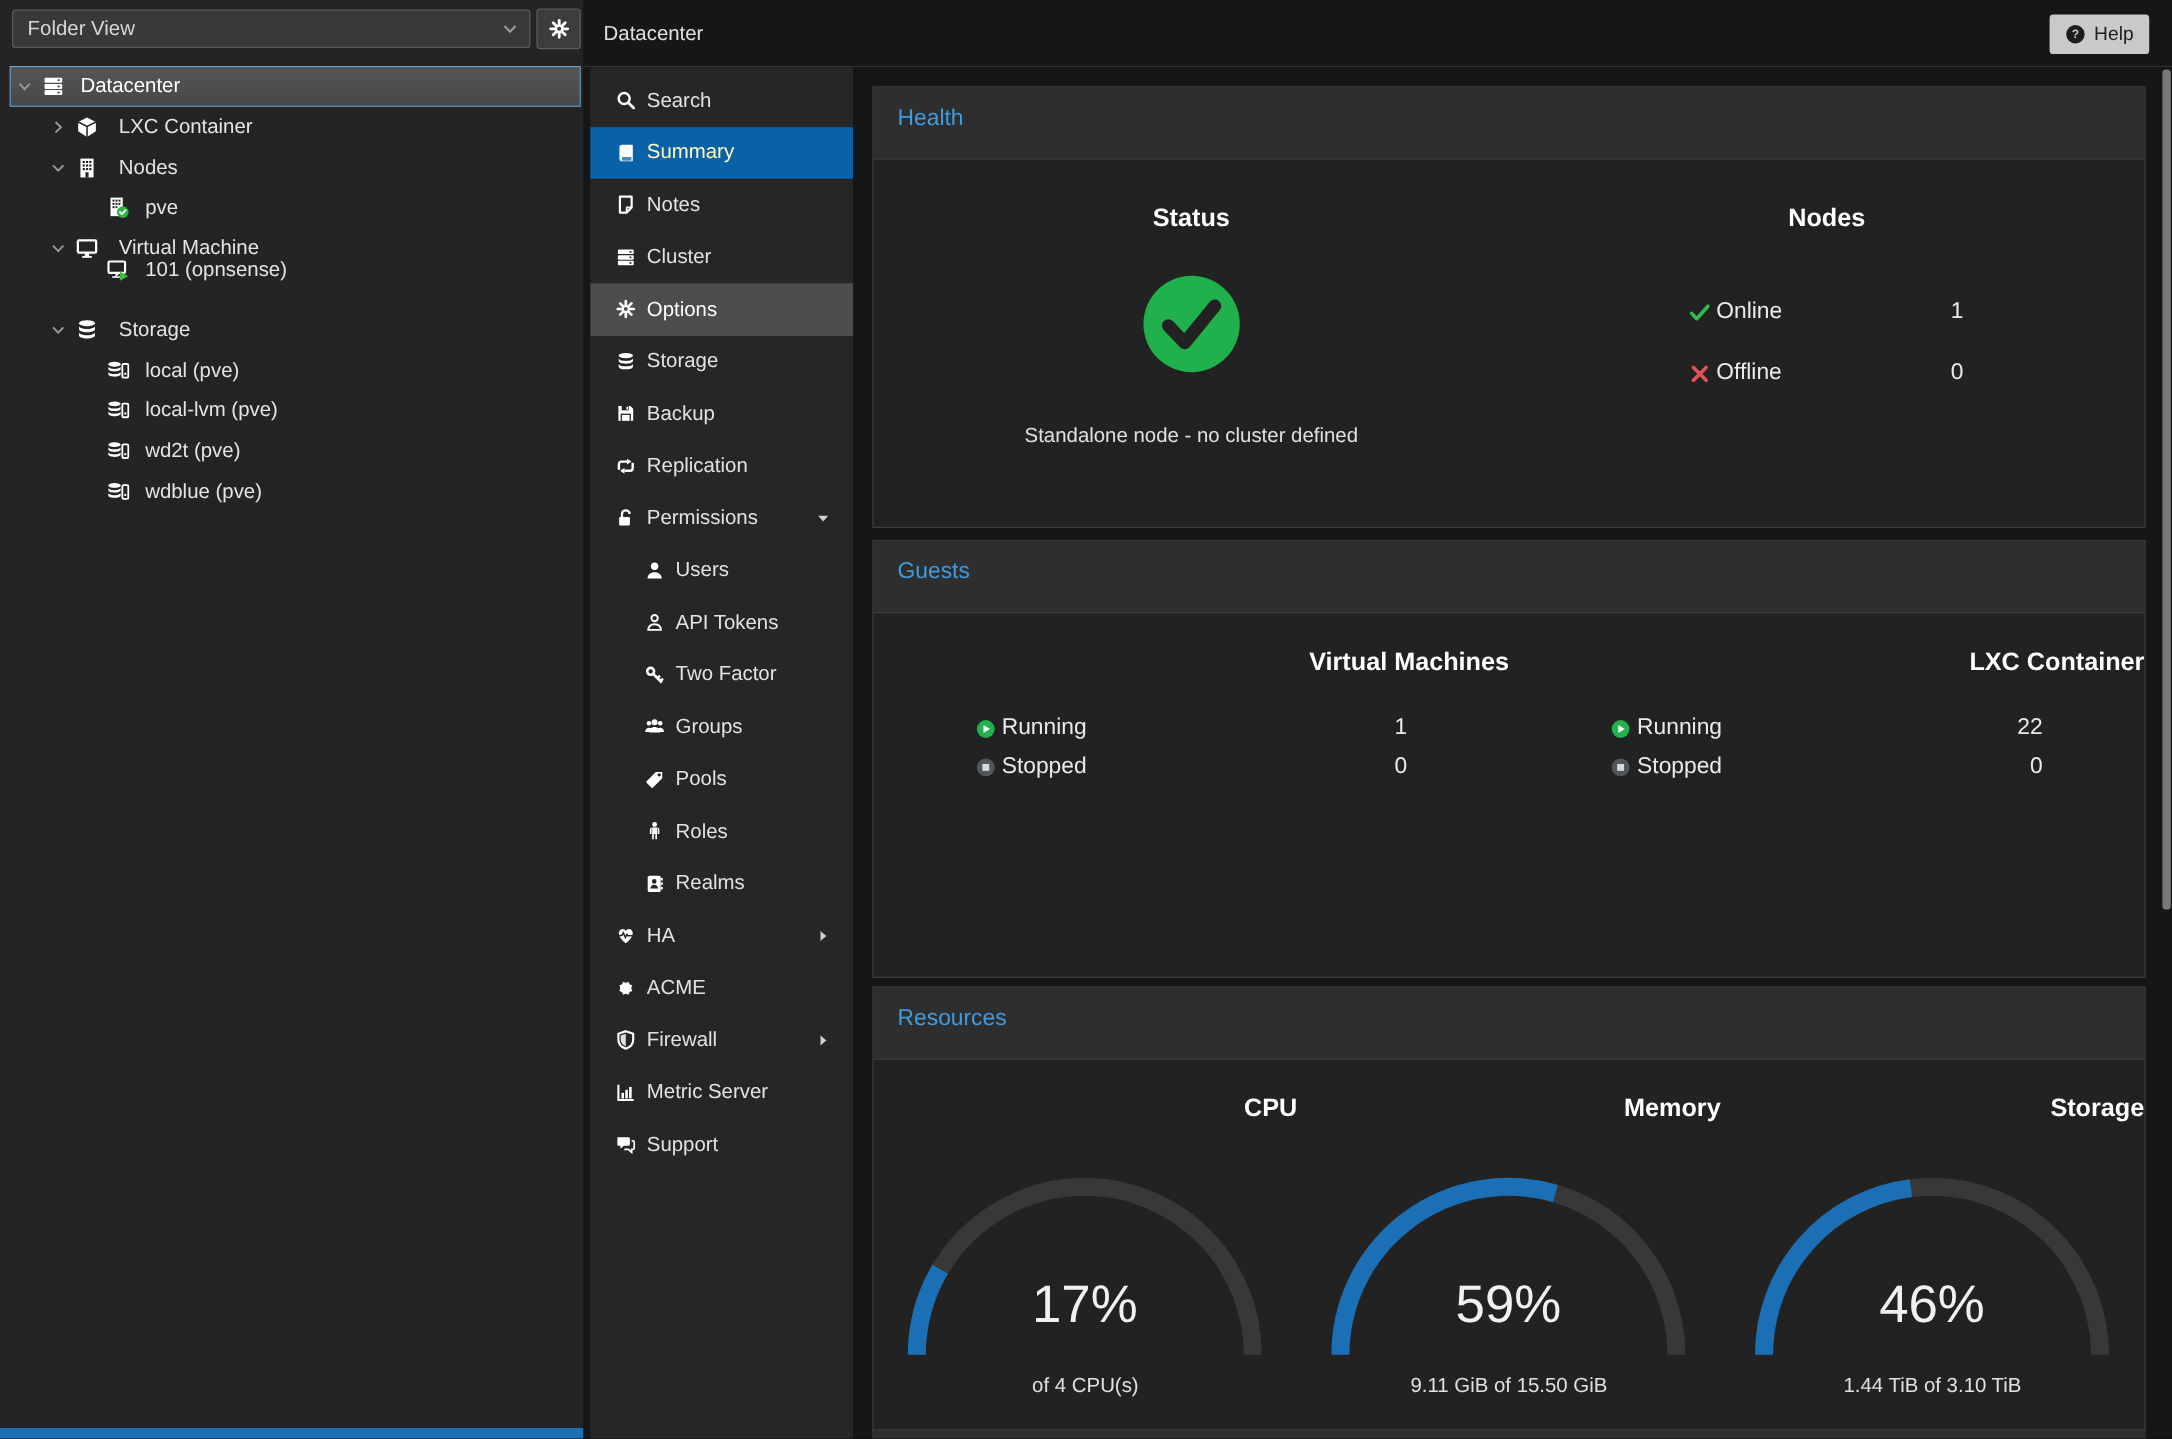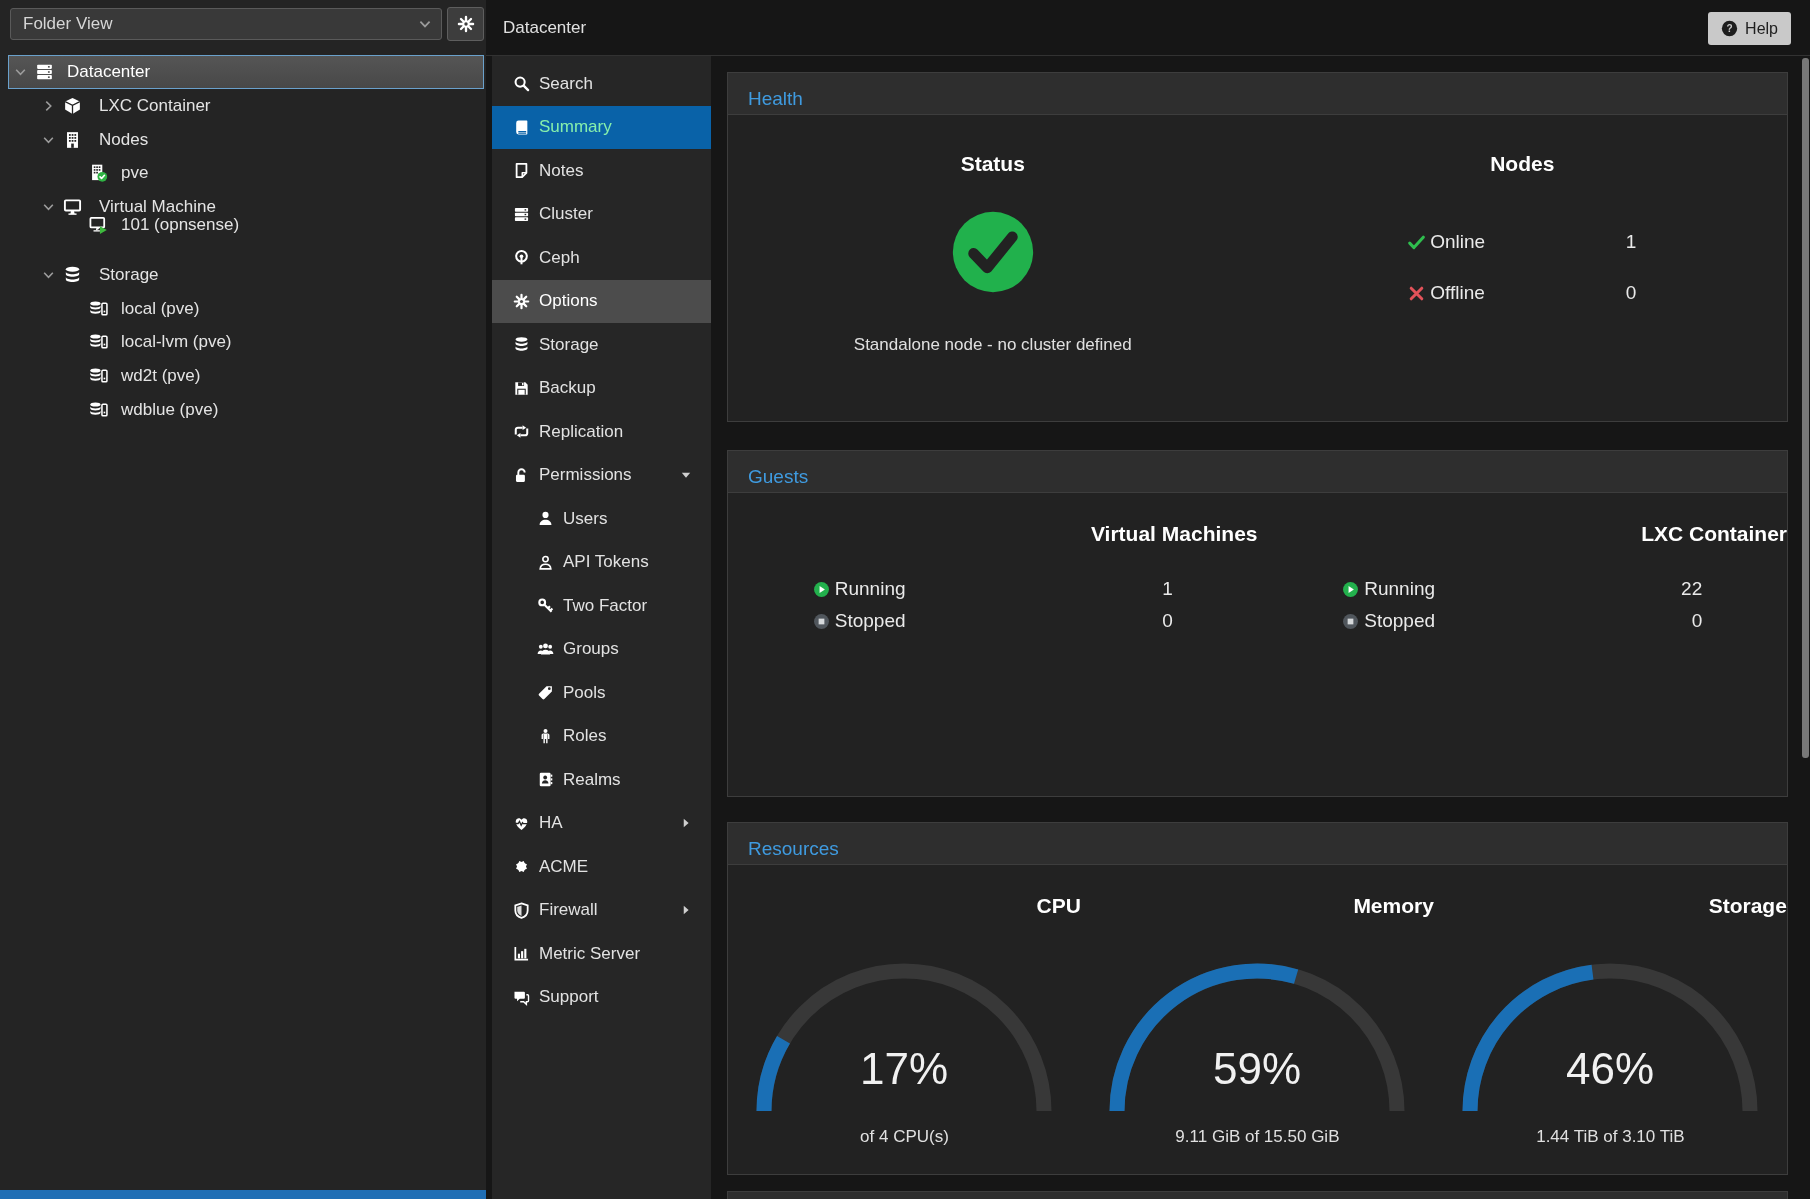--- a/index.html
+++ b/index.html
@@ -28,28 +28,28 @@
   .main-title{position:absolute;left:17px;top:0;line-height:55px;font-size:17px;color:#e0e0e0;white-space:nowrap;}
   .help-btn{position:absolute;right:19px;top:12px;height:33px;padding:0 13px;background:#c9c9c9;
             border-radius:3px;display:flex;align-items:center;gap:7px;color:#1e1e1e;
             font-size:16px;cursor:pointer;}
   
   .menu-panel{position:absolute;left:492px;top:56px;width:219px;height:1143px;background:#262626;}
   .menu-items{position:absolute;left:0;top:6px;right:0;}
   .menu-item{position:relative;height:43.5px;display:flex;align-items:center;gap:9px;
              padding-left:20px;font-size:17px;color:#e2e2e2;cursor:pointer;box-sizing:border-box;}
   .menu-item.indent{padding-left:44px;}
-  .menu-item.selected{background:#0962a8;color:#86efac;}
+  .menu-item.selected{background:#0962a8;color:#fef9c3;}
   .menu-item.hover{background:#4c4c4c;color:#fff;}
   .menu-item .caret{position:absolute;right:18px;top:50%;transform:translateY(-50%);display:flex;}
   .menu-item .mlabel{white-space:nowrap;}
   
   .content{position:absolute;left:711px;top:56px;width:1099px;height:1143px;background:#161616;}
   .panel{position:absolute;left:16px;width:1061px;background:#222;border:1px solid #3d3d3d;box-sizing:border-box;}
-  .panel-header{height:42px;background:#2e2e2e;border-bottom:1px solid #3d3d3d;box-sizing:border-box;
+  .panel-header{height:60px;background:#2e2e2e;border-bottom:1px solid #3d3d3d;box-sizing:border-box;
                 color:#3f9be0;font-size:19px;line-height:51px;padding-left:20px;}
   .sec-heading{font-size:21px;font-weight:bold;color:#fff;line-height:26px;margin:0;}
   .flexrow{display:flex;}
   .hcol{width:50%;text-align:center;}
   .rcol{width:33.33%;text-align:center;}
   .status-icon{margin-top:32px;}
   .status-msg{margin-top:40px;font-size:17px;color:#e0e0e0;}
   .node-rows{width:228px;margin:48px auto 0;text-align:left;}
   .inforow{display:flex;align-items:center;height:34px;margin-bottom:17px;}
   .inforow .ric{display:flex;width:22px;}
@@ -326,30 +326,20 @@
                 <rect x="1.8" y="10.6" width="12.4" height="3.5" rx="0.7"></rect>
               </g>
               <g fill="#262626">
                 <rect x="10.9" y="3" width="1.5" height="1.3"></rect>
                 <rect x="10.9" y="7.35" width="1.5" height="1.3"></rect>
                 <rect x="10.9" y="11.7" width="1.5" height="1.3"></rect>
               </g>
             </svg>
           </span>
           <span class="mlabel">Cluster</span>
-        </div>
-        <div class="menu-item">
-          <span style="display:flex;width:18px;justify-content:center;">
-            <svg class="ic" width="17" height="17" viewBox="0 0 16 16" xmlns="http://www.w3.org/2000/svg">
-              <circle cx="8" cy="6.8" r="5" fill="none" stroke="#fff" stroke-width="1.9"></circle>
-              <circle cx="8" cy="6.8" r="1.7" fill="#fff"></circle>
-              <path d="M8 6.8V14.4" stroke="#fff" stroke-width="1.9"></path>
-            </svg>
-          </span>
-          <span class="mlabel">Ceph</span>
         </div>
         <div class="menu-item hover">
           <span style="display:flex;width:18px;justify-content:center;">
             <svg class="ic" width="17" height="17" viewBox="0 0 16 16" xmlns="http://www.w3.org/2000/svg">
               <g stroke="#fff" stroke-width="2.1" stroke-linecap="round">
                 <path d="M11.5 8h2.8M10.47 10.47l1.98 1.98M8 11.5v2.8M5.53 10.47l-1.98 1.98M4.5 8H1.7M5.53 5.53L3.55 3.55M8 4.5V1.7M10.47 5.53l1.98-1.98"></path>
               </g>
               <circle cx="8" cy="8" r="3.4" fill="#fff"></circle>
               <circle cx="8" cy="8" r="1.5" fill="#4c4c4c"></circle>
             </svg>

